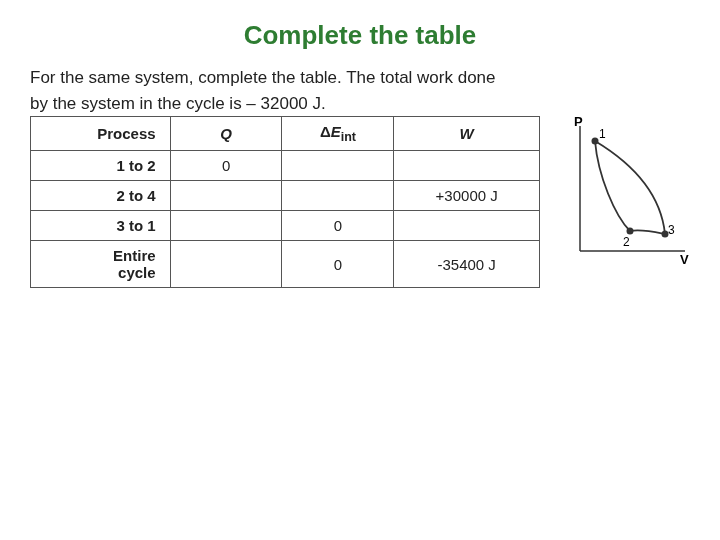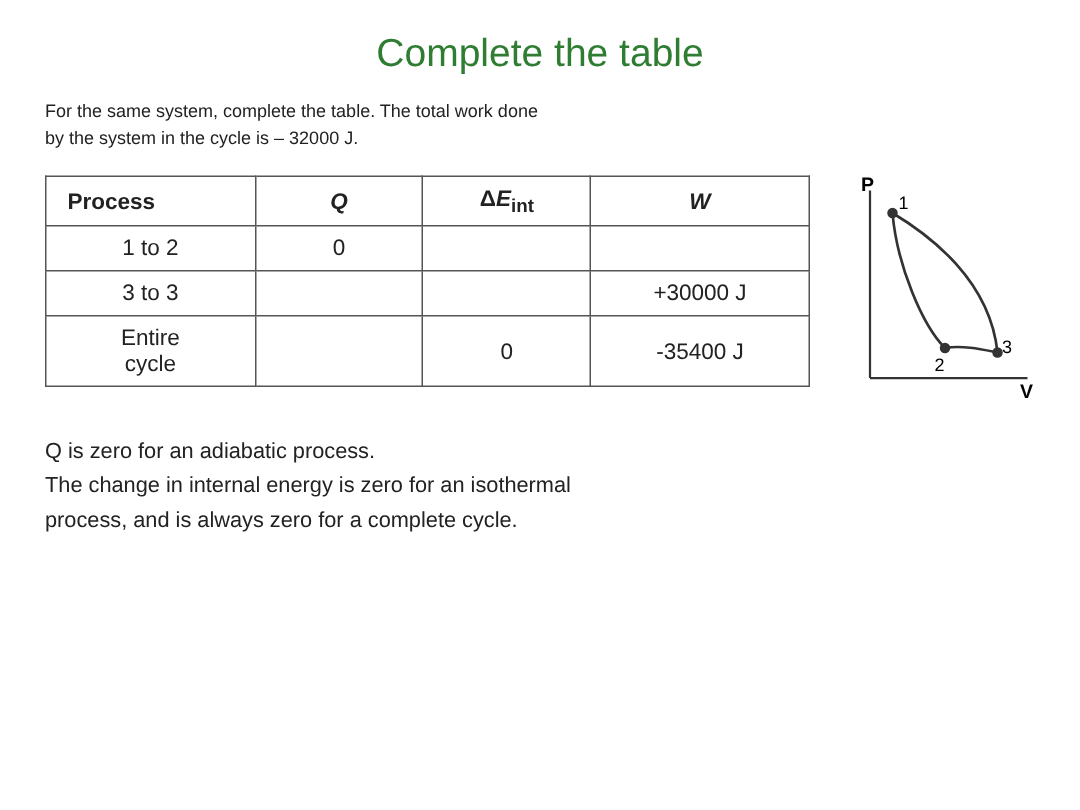--- a/index.html
+++ b/index.html
@@ -13,28 +13,27 @@
       overflow: hidden;
     }
     .page {
       width: 720px;
       height: 540px;
       padding: 20px 30px 20px 30px;
     }
     h1 {
       text-align: center;
       font-size: 26px;
-      font-weight: normal;
+      font-weight: bold;
       color: #2e7d32;
       margin-bottom: 14px;
     }
     .intro {
-      font-size: 12px;
+      font-size: 17px;
       line-height: 1.5;
-      margin-bottom: 16px;
     }
     .content-area {
       display: flex;
       flex-direction: row;
       gap: 20px;
       align-items: flex-start;
     }
     .table-section {
       flex: 1;
     }
@@ -47,25 +46,25 @@
       border: 1px solid #555;
       padding: 6px 14px;
       text-align: center;
       min-width: 70px;
     }
     th {
       font-weight: bold;
       background: #fff;
     }
     td:first-child {
-      text-align: center;
-      font-weight: normal;
+      text-align: right;
+      font-weight: bold;
     }
     tr:first-child th:first-child {
-      text-align: left;
+      text-align: right;
     }
     .footer-notes {
       margin-top: 14px;
       font-size: 14.5px;
       line-height: 1.6;
     }
     
     .diagram-area {
       width: 130px;
       flex-shrink: 0;
@@ -96,24 +95,30 @@
           </tr>
         </thead>
         <tbody>
           <tr>
             <td>1 to 2</td>
             <td>0</td>
             <td></td>
             <td></td>
           </tr>
           <tr>
-            <td>3 to 3</td>
+            <td>2 to 4</td>
             <td></td>
             <td></td>
             <td>+30000 J</td>
+          </tr>
+          <tr>
+            <td>3 to 1</td>
+            <td></td>
+            <td>0</td>
+            <td></td>
           </tr>
           <tr>
             <td>Entire<br>cycle</td>
             <td></td>
             <td>0</td>
             <td>-35400 J</td>
           </tr>
         </tbody>
       </table>
     </div>
@@ -139,19 +144,14 @@
         <circle cx="105" cy="118" r="3.5" fill="#333"></circle>
 
         <text x="39" y="22" font-size="12" font-family="Arial">1</text>
         <text x="63" y="130" font-size="12" font-family="Arial">2</text>
         <text x="108" y="118" font-size="12" font-family="Arial">3</text>
       </svg>
     </div>
 
   </div>
 
-  <div class="footer-notes">
-    <div>Q is zero for an adiabatic process.</div>
-    <div>The change in internal energy is zero for an isothermal</div>
-    <div>process, and is always zero for a complete cycle.</div>
-  </div>
 
 </div>
 
 </body></html>

